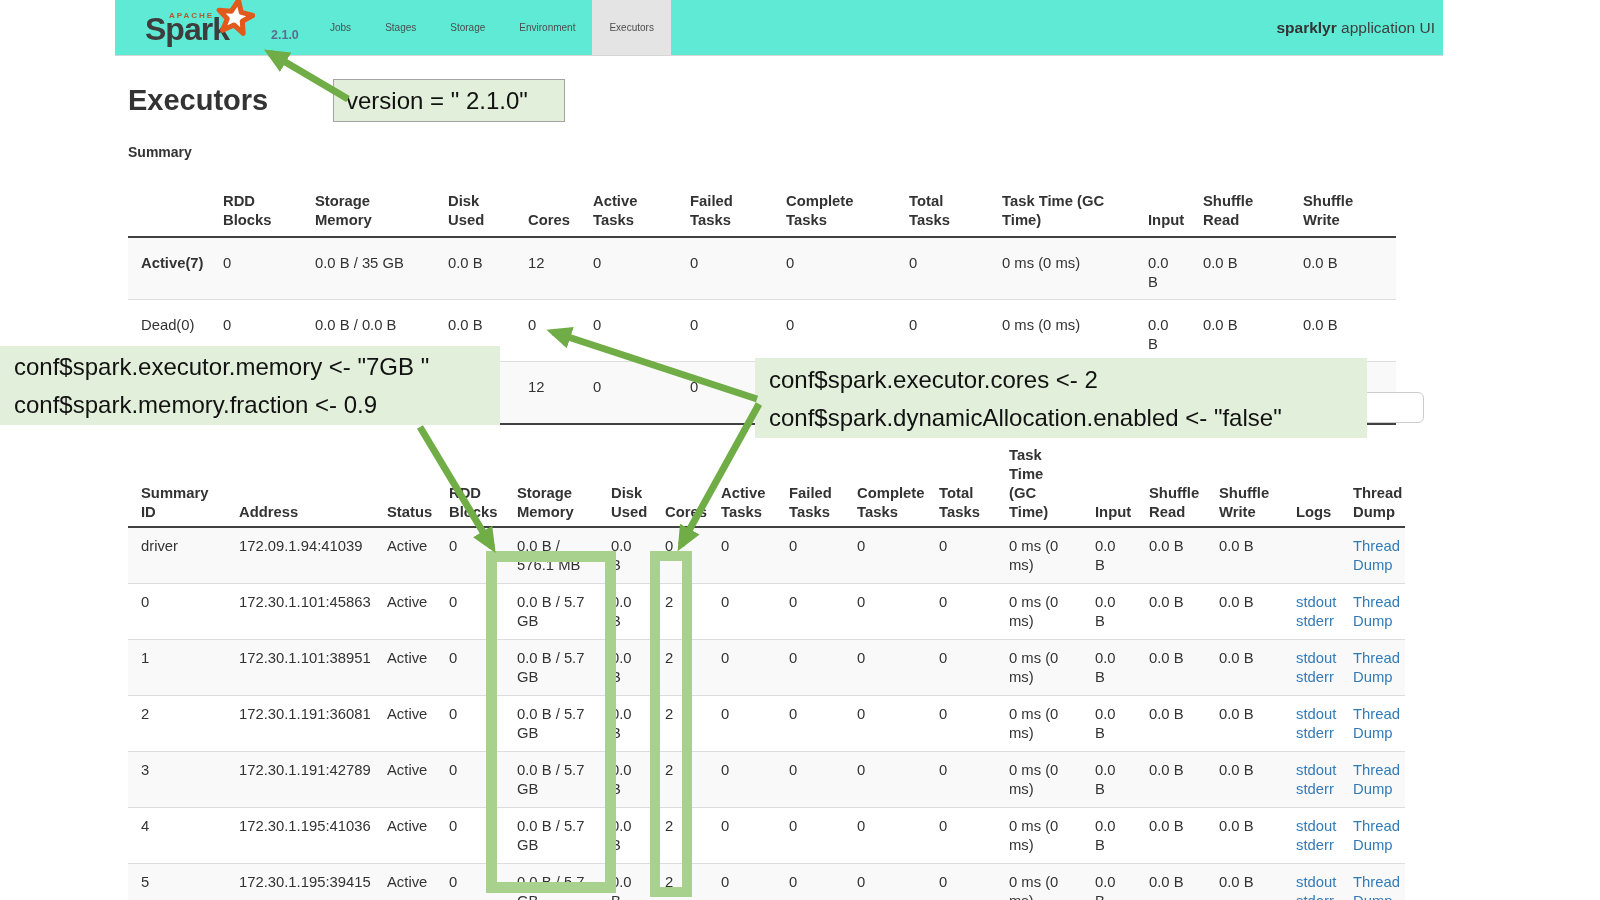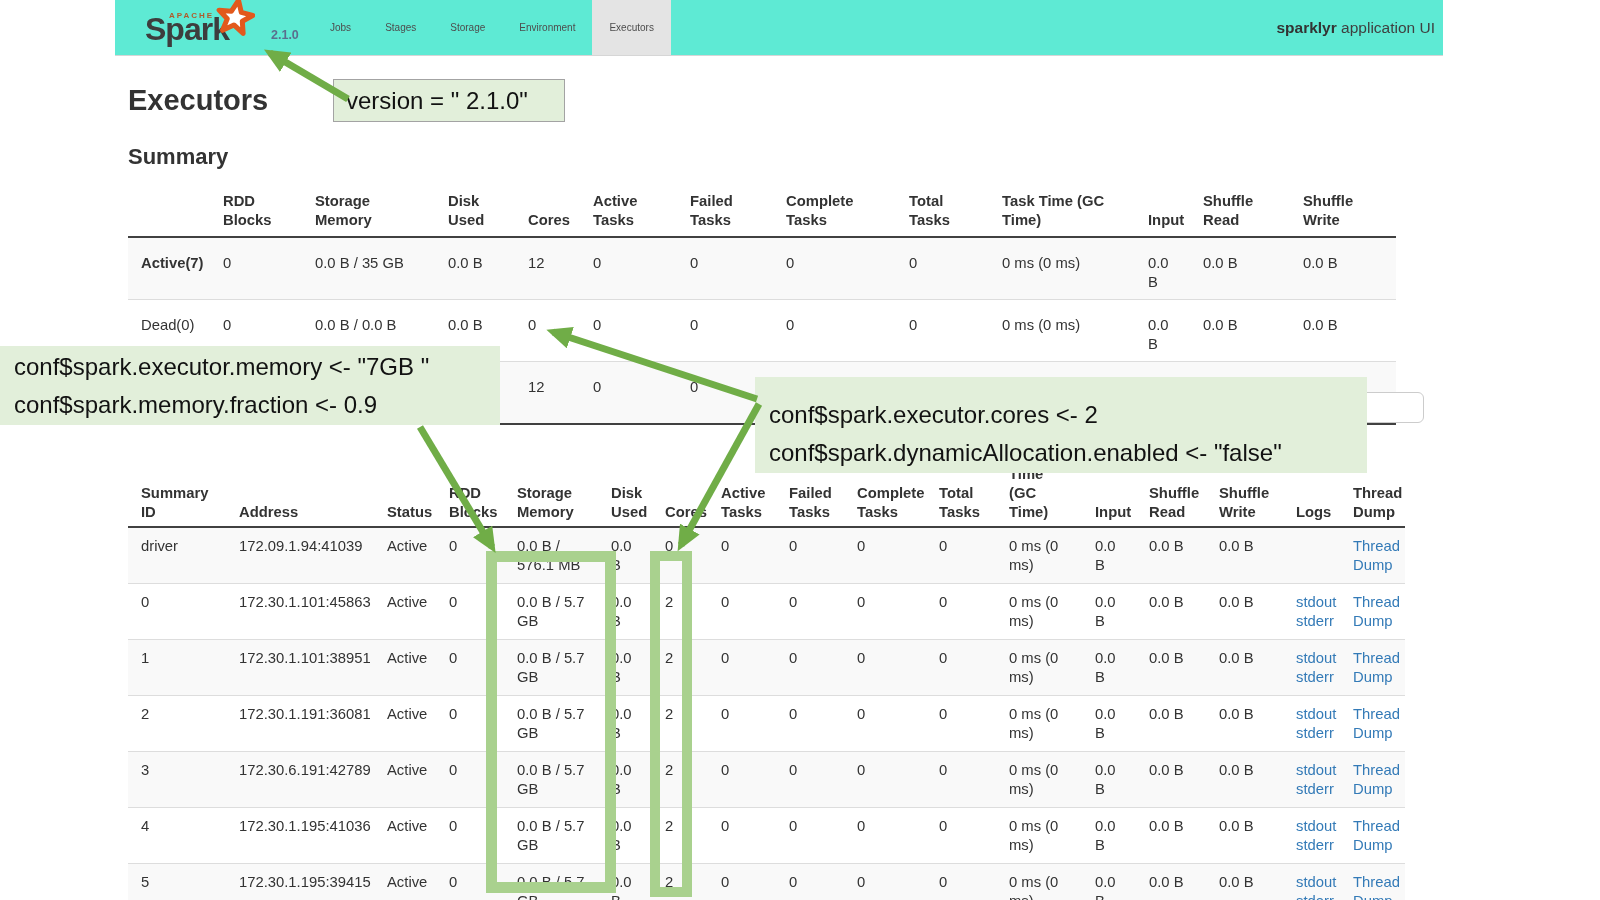--- a/index.html
+++ b/index.html
@@ -36,21 +36,21 @@
     white-space:nowrap;
   }
   .nav-item.active { background:#e4e4e4; }
   .app-ui-label {
     position:absolute; right:8px; top:0; line-height:55px; font-size:15.5px; color:#3f3f3f;
   }
   .app-ui-label b { color:#333; }
 
   
   .page-title { position:absolute; left:128px; top:84px; font-size:29px; font-weight:bold; color:#333; }
-  .section-heading { position:absolute; left:128px; top:144px; font-size:22px; font-weight:bold; color:#333; }
+  .section-heading { position:absolute; left:128px; top:144px; font-size:14px; font-weight:bold; color:#333; }
 
   
   table { border-collapse:collapse; table-layout:fixed; position:absolute; }
   th, td { text-align:left; font-size:14.8px; line-height:19px; word-wrap:normal; }
   th { vertical-align:bottom; font-weight:bold; color:#333; }
   td { vertical-align:top; color:#333; }
   thead tr { border-bottom:2px solid #414141; }
   tbody tr { border-bottom:1px solid #dddddd; }
   tbody tr:nth-child(odd) { background:#f9f9f9; }
   table { border-bottom:2px solid #414141; }
@@ -66,21 +66,21 @@
   .lnk { color:#337ab7; cursor:pointer; }
 
   
   .note {
     position:absolute; background:#e2efda; color:#121212; font-size:24px; z-index:5;
   }
   .note .line { padding-left:14px; line-height:38px; white-space:nowrap; }
   #version-note { left:333px; top:79px; width:232px; height:43px; border:1px solid #a3a3a3; }
   #version-note .line { line-height:41px; padding-left:12px; }
   #memory-note { left:0px; top:346px; width:500px; height:79px; padding-top:2px; }
-  #cores-note  { left:755px; top:377px; width:612px; height:96px; padding-top:19px; }
+  #cores-note  { left:755px; top:358px; width:612px; height:80px; padding-top:3px; }
 
   .hl-rect { position:absolute; z-index:4; border-style:solid; border-color:#a9d18e; }
   #storage-hl { left:486px; top:551px; width:130px; height:342px; border-width:11px; }
   #cores-hl   { left:650px; top:551px; width:42px;  height:346px; border-width:10px; }
 
   #arrow-layer { position:absolute; left:0; top:0; width:1600px; height:900px; z-index:6; pointer-events:none; }
 
   .search-box {
     position:absolute; left:1338px; top:392px; width:86px; height:31px; z-index:1;
     border:1px solid #cccccc; border-radius:6px; background:#fff; outline:none;
@@ -327,21 +327,21 @@
           <td>
             <div class="lnk">stdout</div>
             <div class="lnk">stderr</div>
           </td>
           <td>
             <div class="lnk">Thread Dump</div>
           </td>
         </tr>
         <tr>
           <td>3</td>
-          <td>172.30.6.191:42789</td>
+          <td>172.30.1.191:42789</td>
           <td>Active</td>
           <td>0</td>
           <td>0.0 B / 5.7 GB</td>
           <td>0.0 B</td>
           <td>2</td>
           <td>0</td>
           <td>0</td>
           <td>0</td>
           <td>0</td>
           <td>0 ms (0 ms)</td>

